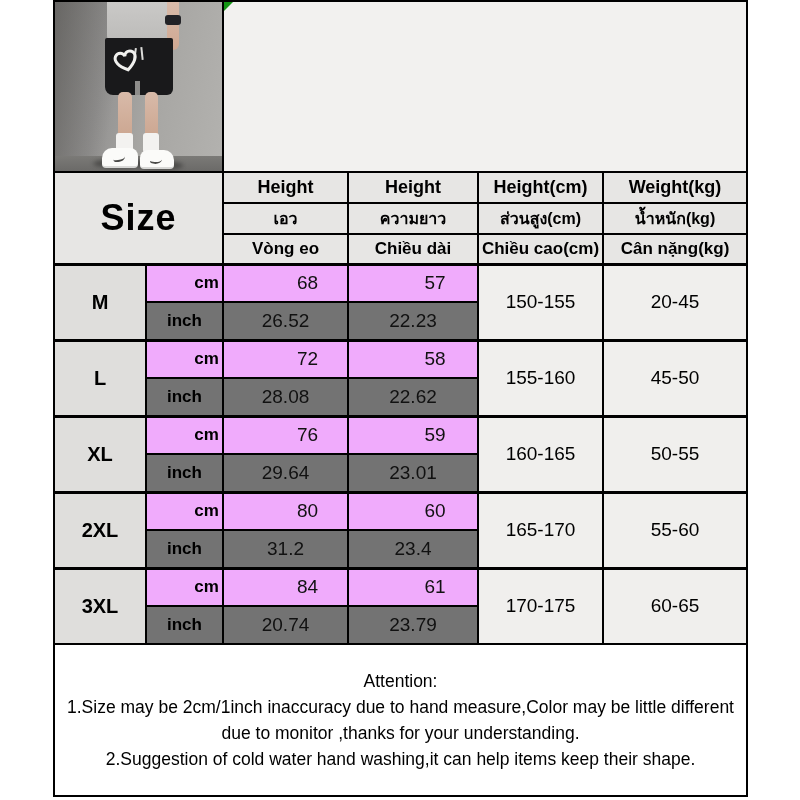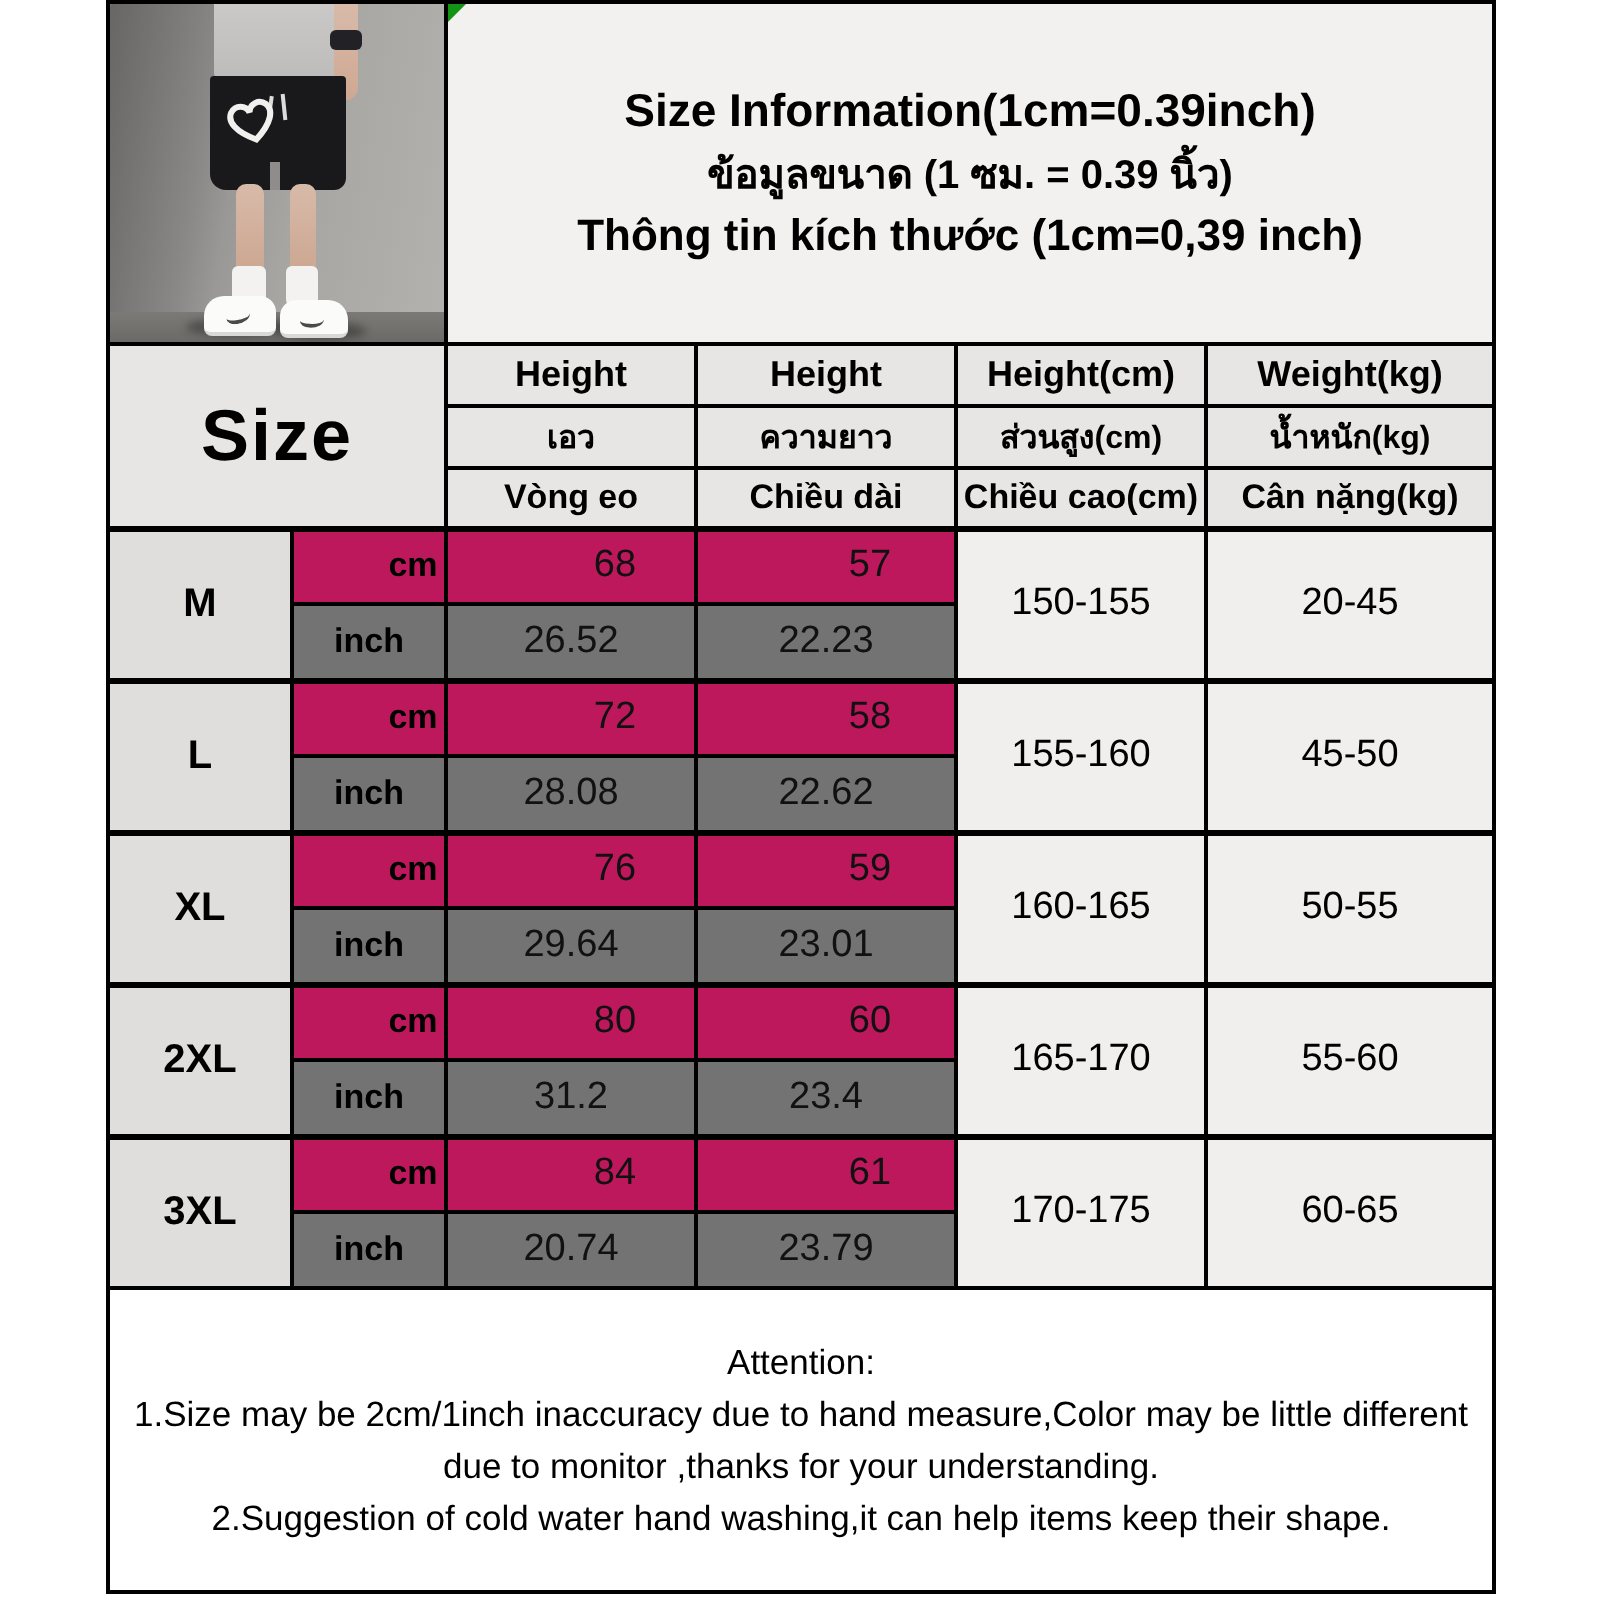--- a/index.html
+++ b/index.html
@@ -24,21 +24,21 @@
   .title-vi{font-size:22px;font-weight:bold;}
   .corner-flag{position:absolute;left:0;top:0;width:0;height:0;border-top:9px solid #149414;border-right:9px solid transparent;}
 
   td.size-head{background:#e7e6e4;font-size:36px;font-weight:bold;letter-spacing:1px;}
   td.h-en{background:#e7e6e4;font-weight:bold;font-size:18px;}
   td.h-th{background:#e7e6e4;font-weight:bold;font-size:16px;}
   td.h-vi{background:#e7e6e4;font-weight:bold;font-size:17px;}
 
   td.size-name{background:#dfdedc;font-weight:bold;font-size:20px;}
   td.unit{font-weight:bold;font-size:17px;}
-  tr.r-cm td.unit, tr.r-cm td.val{background:#be185d;padding-left:44px;}
+  tr.r-cm td.unit, tr.r-cm td.val{background:#f0abfc;padding-left:44px;}
   tr.r-inch td.unit, tr.r-inch td.val{background:#737373;}
   td.val{font-size:19px;font-weight:normal;color:#111;}
   td.merged{background:#f0efed;font-size:19px;}
 
   td.attention-cell{background:#ffffff;text-align:left;vertical-align:top;padding:3px 4px;}
   .att-line{font-size:17.5px;line-height:26px;white-space:nowrap;}
 
   
   td.photo-cell{background:#a4a3a1;position:relative;}
   .photo{position:absolute;inset:0;overflow:hidden;}
@@ -108,25 +108,20 @@
           <div class="sock sock-l"></div>
           <div class="sock sock-r"></div>
           <div class="shoe shoe-l"></div>
           <div class="shoe shoe-r"></div>
           <div class="swoosh sw-l"></div>
           <div class="swoosh sw-r"></div>
         </div>
       </td>
       <td colspan="4" class="title-cell">
         <div class="corner-flag"></div>
-        <div class="title-lines">
-          <div class="title-en">Size Information(1cm=0.39inch)</div>
-          <div class="title-th">ข้อมูลขนาด (1 ซม. = 0.39 นิ้ว)</div>
-          <div class="title-vi">Thông tin kích thước (1cm=0,39 inch)</div>
-        </div>
       </td>
     </tr>
 
     <tr class="r-h1">
       <td colspan="2" rowspan="3" class="size-head">Size</td>
       <td class="h-en">Height</td>
       <td class="h-en">Height</td>
       <td class="h-en">Height(cm)</td>
       <td class="h-en">Weight(kg)</td>
     </tr>

